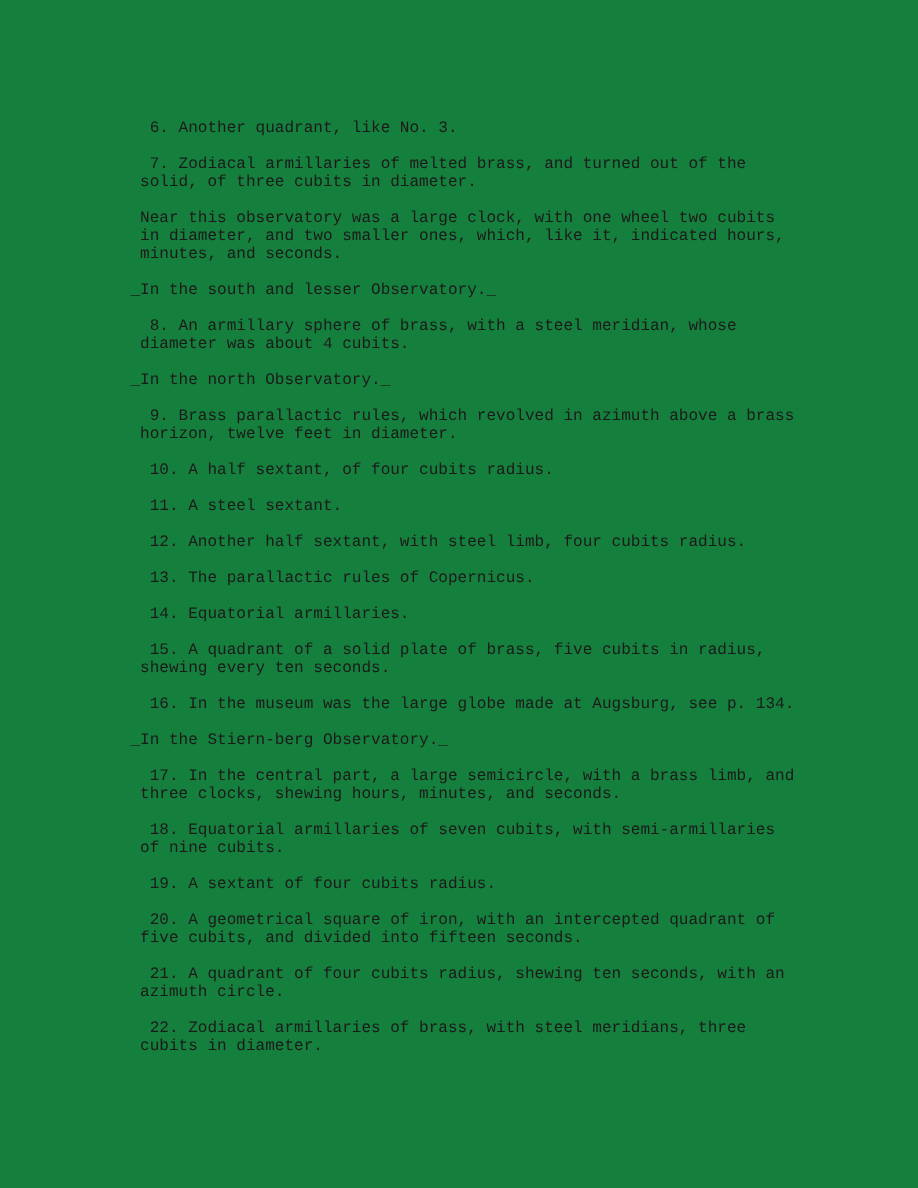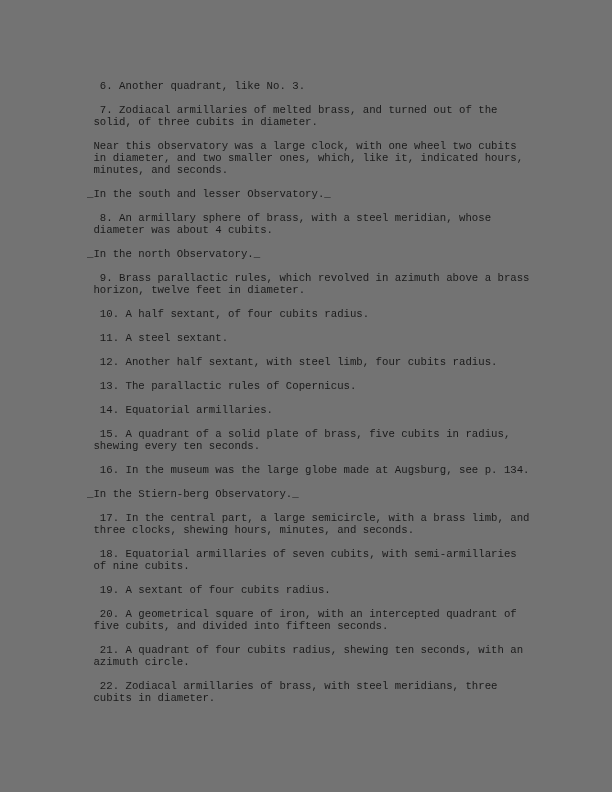--- a/index.html
+++ b/index.html
@@ -23,21 +23,21 @@
     font-size: 10.7px;
     line-height: 12px;
     letter-spacing: 0;
     color: #1a1a1a;
     white-space: pre;
   }
 </style>
 </head>
 <body>
 
-<div class="page" style="background: #737373;">
+<div class="page" style="background: #15803d;">
   <pre class="doc-text" style="color: rgb(26, 26, 26);">  6. Another quadrant, like No. 3.
 
   7. Zodiacal armillaries of melted brass, and turned out of the
  solid, of three cubits in diameter.
 
  Near this observatory was a large clock, with one wheel two cubits
  in diameter, and two smaller ones, which, like it, indicated hours,
  minutes, and seconds.
 
 _In the south and lesser Observatory._

